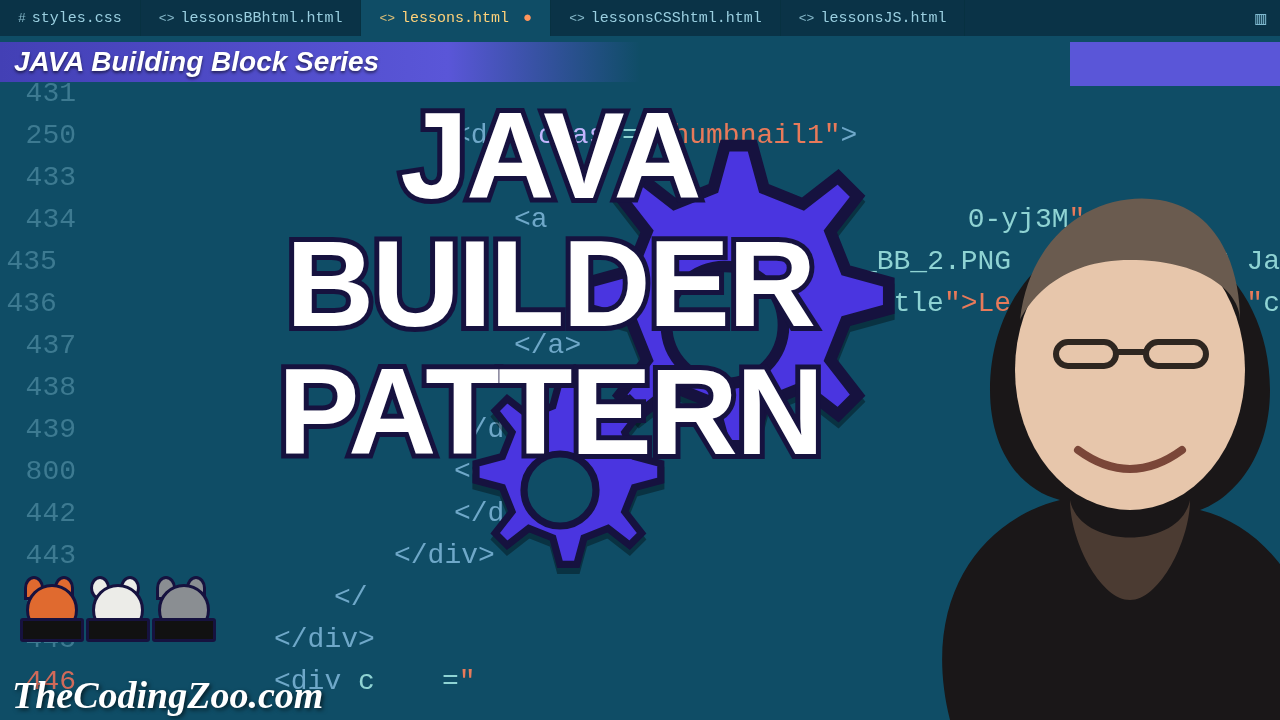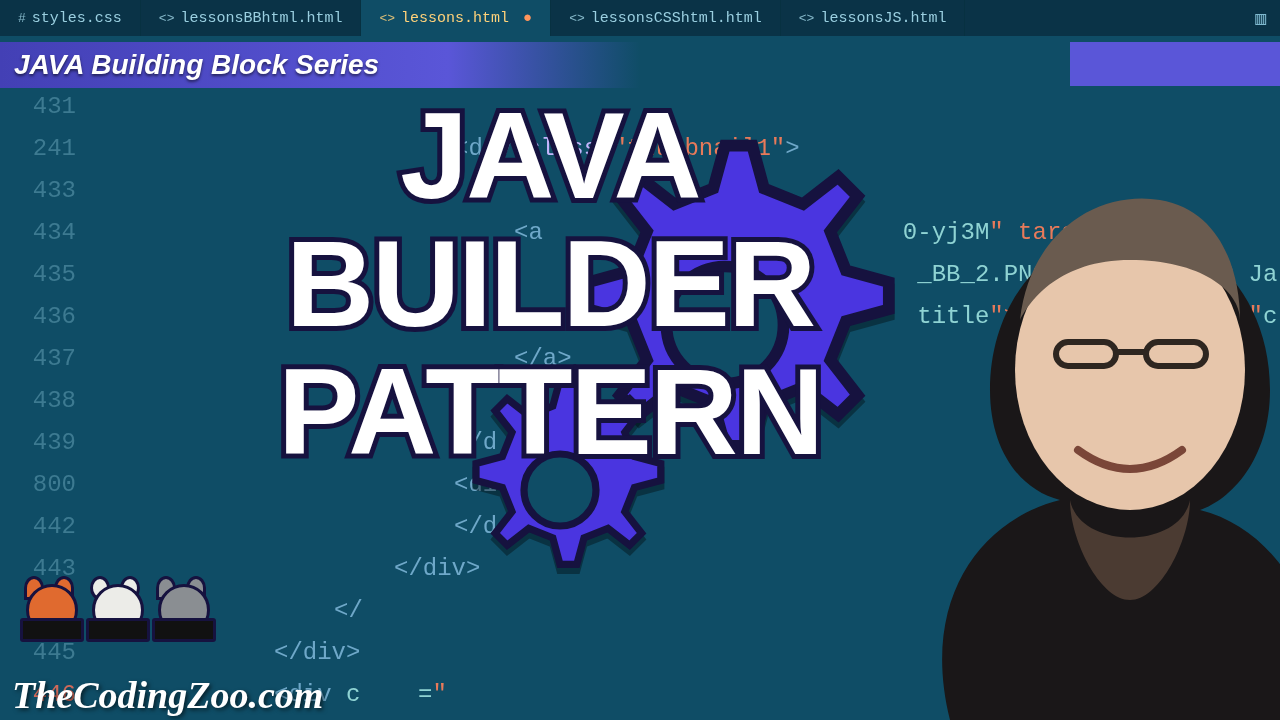--- a/index.html
+++ b/index.html
@@ -5,26 +5,26 @@
   html,body{margin:0;padding:0;width:1280px;height:720px;overflow:hidden;font-family:"Consolas","Courier New",monospace;background:#0f4d66}
   
   .tabbar{height:36px;background:#0a3347;display:flex;align-items:stretch;color:#9acfe0;font-size:15px}
   .tab{display:flex;align-items:center;gap:6px;padding:0 18px;border-right:1px solid #073141;white-space:nowrap}
   .tab.active{background:#0f4d66;color:#ffd27a}
   .tab .ico{font-size:13px;opacity:.85}
   .tab .close{margin-left:8px;color:#ff955c;font-weight:bold}
   .tabbar .spacer{flex:1}
   .tabbar .panel-icon{display:flex;align-items:center;padding:0 14px;color:#7fb9cf;font-size:18px}
   
-  .banner{position:absolute;top:42px;left:0;height:46px;width:640px;background:linear-gradient(90deg,#4340b5 0%,#5a56d8 70%,rgba(90,86,216,0) 100%);display:flex;align-items:center;padding-left:14px;box-sizing:border-box}
+  .banner{position:absolute;top:42px;left:0;height:40px;width:640px;background:linear-gradient(90deg,#4340b5 0%,#5a56d8 70%,rgba(90,86,216,0) 100%);display:flex;align-items:center;padding-left:14px;box-sizing:border-box}
   .banner span{font:italic 800 28px/1 "Arial Black",Arial,sans-serif;color:#fff;text-shadow:0 2px 3px rgba(0,0,0,.55)}
   .banner-right{position:absolute;top:42px;right:0;height:44px;width:210px;background:#5a56d8}
   
   .editor{position:absolute;top:78px;left:0;right:0;bottom:0}
-  .line{display:flex;height:42px;align-items:flex-end;font-size:24px}
+  .line{display:flex;height:42px;align-items:flex-start;font-size:28px}
   .gutter{width:76px;text-align:right;padding-right:18px;color:#3d7a91;user-select:none}
   .gutter.hi{color:#d06a5a}
   .indent{display:inline-block}.p3{width:180px}.p4{width:240px}.p5{width:300px}.p6{width:360px}.p7{width:420px}
   .code{white-space:pre;color:#8fd3d3}
   .tagc{color:#6fa8c9}     
   .attr{color:#c4b5fd}     
   .str{color:#e87a5a}      
   
   .gear-wrap{position:absolute;top:120px;left:410px;width:520px;height:520px;pointer-events:none}
   .gear{position:absolute;fill:#4a35e0;stroke:#16123f;stroke-width:6;filter:drop-shadow(0 6px 0 rgba(0,0,0,.35))}
@@ -85,21 +85,21 @@
 </div>
 <div class="banner-right"></div>
 
 <div class="editor" id="editor">
     <div class="line">
       <div class="gutter">431</div>
       <span class="indent p6"></span>
       <span class="code"></span>
     </div>
     <div class="line">
-      <div class="gutter">241</div>
+      <div class="gutter">250</div>
       <span class="indent p6"></span>
       <span class="code"><span class="tagc">&lt;div</span> <span class="attr">class</span>=<span class="str">"thumbnail1"</span><span class="tagc">&gt;</span></span>
     </div>
     <div class="line">
       <div class="gutter">433</div>
       <span class="indent p7"></span>
       <span class="code"></span>
     </div>
     <div class="line">
       <div class="gutter">434</div>

